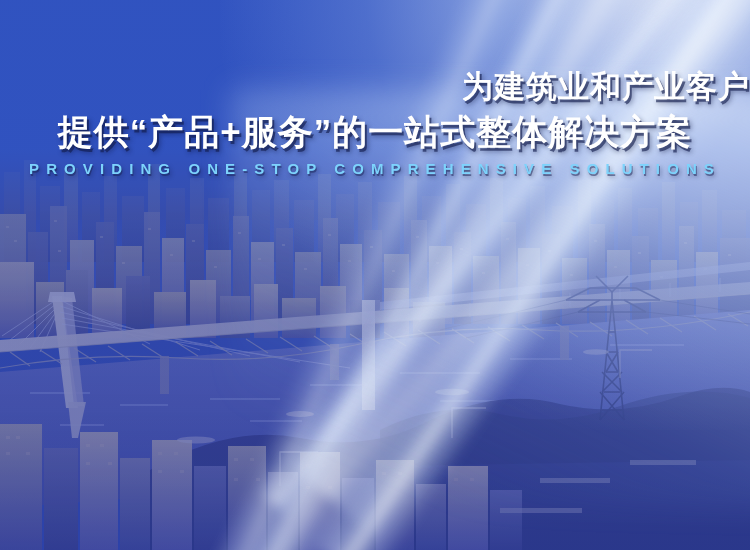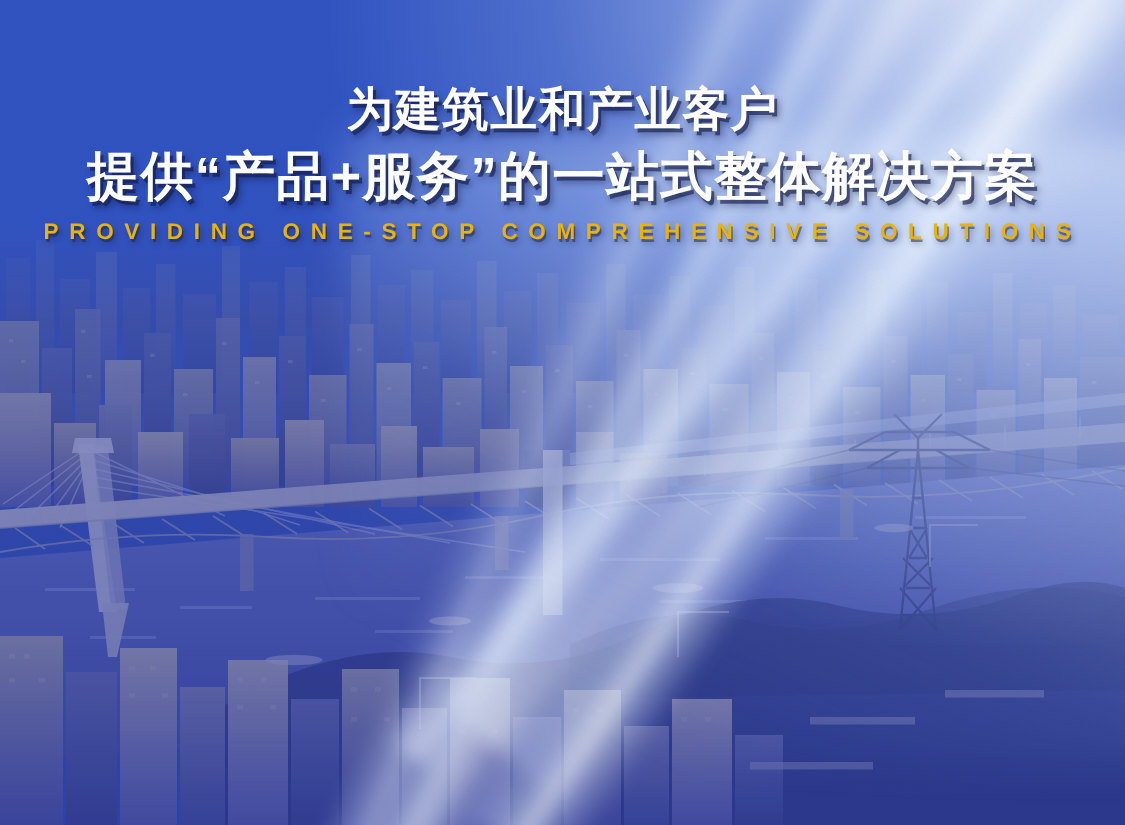--- a/index.html
+++ b/index.html
@@ -99,25 +99,25 @@
   }
   .tline{
     color:#ffffff;
     font-weight:bold;
     letter-spacing:1px;
     white-space:nowrap;
     text-shadow:
       2px 3px 0 rgba(18,28,76,.62),
       3px 4px 5px rgba(10,18,60,.45);
   }
-  .t1{font-size:31px;line-height:40px;padding-top:53px;}
+  .t1{font-size:31px;line-height:40px;padding-top:67px;text-align:right;}
   .t2{font-size:35px;line-height:45px;padding-top:2px;text-align:center;}
   .sub{
     margin-top:6px;
-    color:#eab308;
+    color:#7dd3fc;
     font-size:15px;
     font-weight:bold;
     letter-spacing:7.1px;
     white-space:nowrap;
     text-shadow:
       1px 2px 0 rgba(25,35,85,.50),
       2px 3px 4px rgba(12,20,64,.38);
   }
 </style>
 </head>

